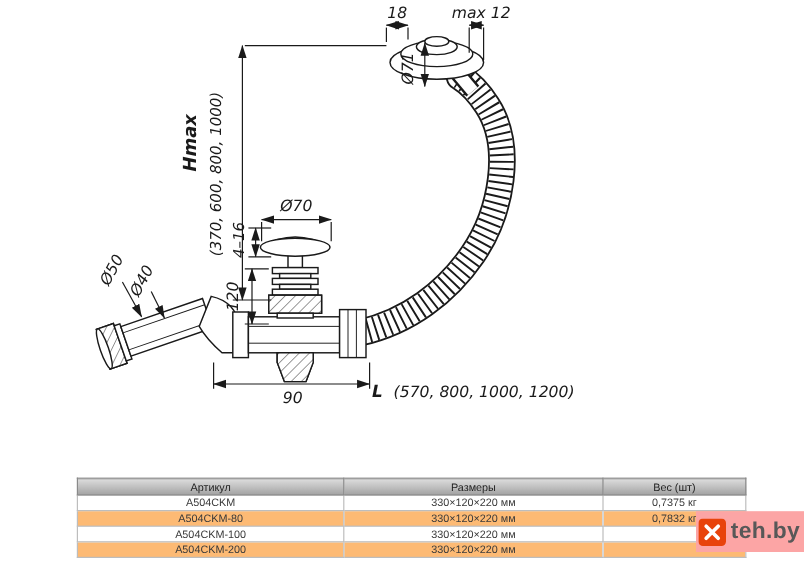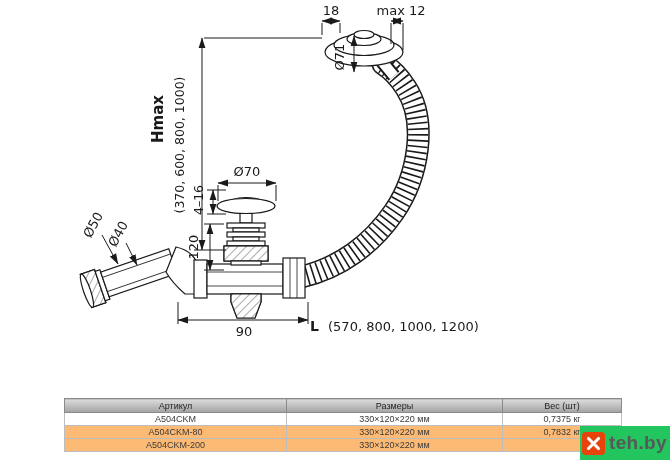--- a/index.html
+++ b/index.html
@@ -1,20 +1,20 @@
 <!DOCTYPE html>
 <html><head>
 <meta charset="utf-8">
 <style>
   html,body{margin:0;padding:0;}
   body{
     width:670px;height:471px;position:relative;background:#fff;
     font-family:"Liberation Sans", sans-serif;overflow:hidden;
   }
-  .stage{position:absolute;left:0;top:0;width:670px;height:282px;}
+  .stage{position:absolute;left:0;top:0;width:670px;height:282px;font-style:italic;}
   svg text{fill:#1a1a1a;font-family:"DejaVu Sans", sans-serif;}
   .dim{font-size:13px;}
   .dim-sm{font-size:12.5px;}
   .dim-bold{font-size:15px;font-weight:bold;}
   .len-label{font-size:14px;font-weight:bold;}
 
   .spec-table{
     position:absolute;left:64px;top:398px;width:542px;
     border-collapse:collapse;font-size:9px;color:#3a3a3a;table-layout:fixed;
   }
@@ -24,21 +24,21 @@
     height:13px;padding:0 2px;
   }
   .spec-table td{
     border:1px solid #bdbdbd;text-align:center;height:12px;padding:0 16px;
     background:#fff;white-space:nowrap;overflow:hidden;
   }
   .spec-table tr.alt td{background:#fdba74;}
 
   .watermark{
     position:absolute;left:580px;top:426px;width:90px;height:34px;
-    background:#22c55e;display:flex;align-items:center;gap:4px;
+    background:#fca5a5;display:flex;align-items:center;gap:4px;
     padding-left:2px;box-sizing:border-box;
   }
   .wm-icon{width:23px;height:23px;flex:0 0 auto;}
   .wm-text{font-size:19px;font-weight:bold;color:#585858;letter-spacing:.3px;}
 </style>
 </head>
 <body>
 
 <div class="stage">
 <svg width="670" height="398" viewBox="0 0 670 398">
@@ -175,20 +175,25 @@
     <tr>
       <td>A504CKM</td>
       <td>330×120×220 мм</td>
       <td>0,7375 кг</td>
     </tr>
     <tr class="alt">
       <td>A504CKM-80</td>
       <td>330×120×220 мм</td>
       <td>0,7832 кг</td>
     </tr>
+    <tr>
+      <td>A504CKM-100</td>
+      <td>330×120×220 мм</td>
+      <td></td>
+    </tr>
     <tr class="alt">
       <td>A504CKM-200</td>
       <td>330×120×220 мм</td>
       <td></td>
     </tr>
   </tbody>
 </table>
 
 <div class="watermark">
   <svg class="wm-icon" viewBox="0 0 24 24">

